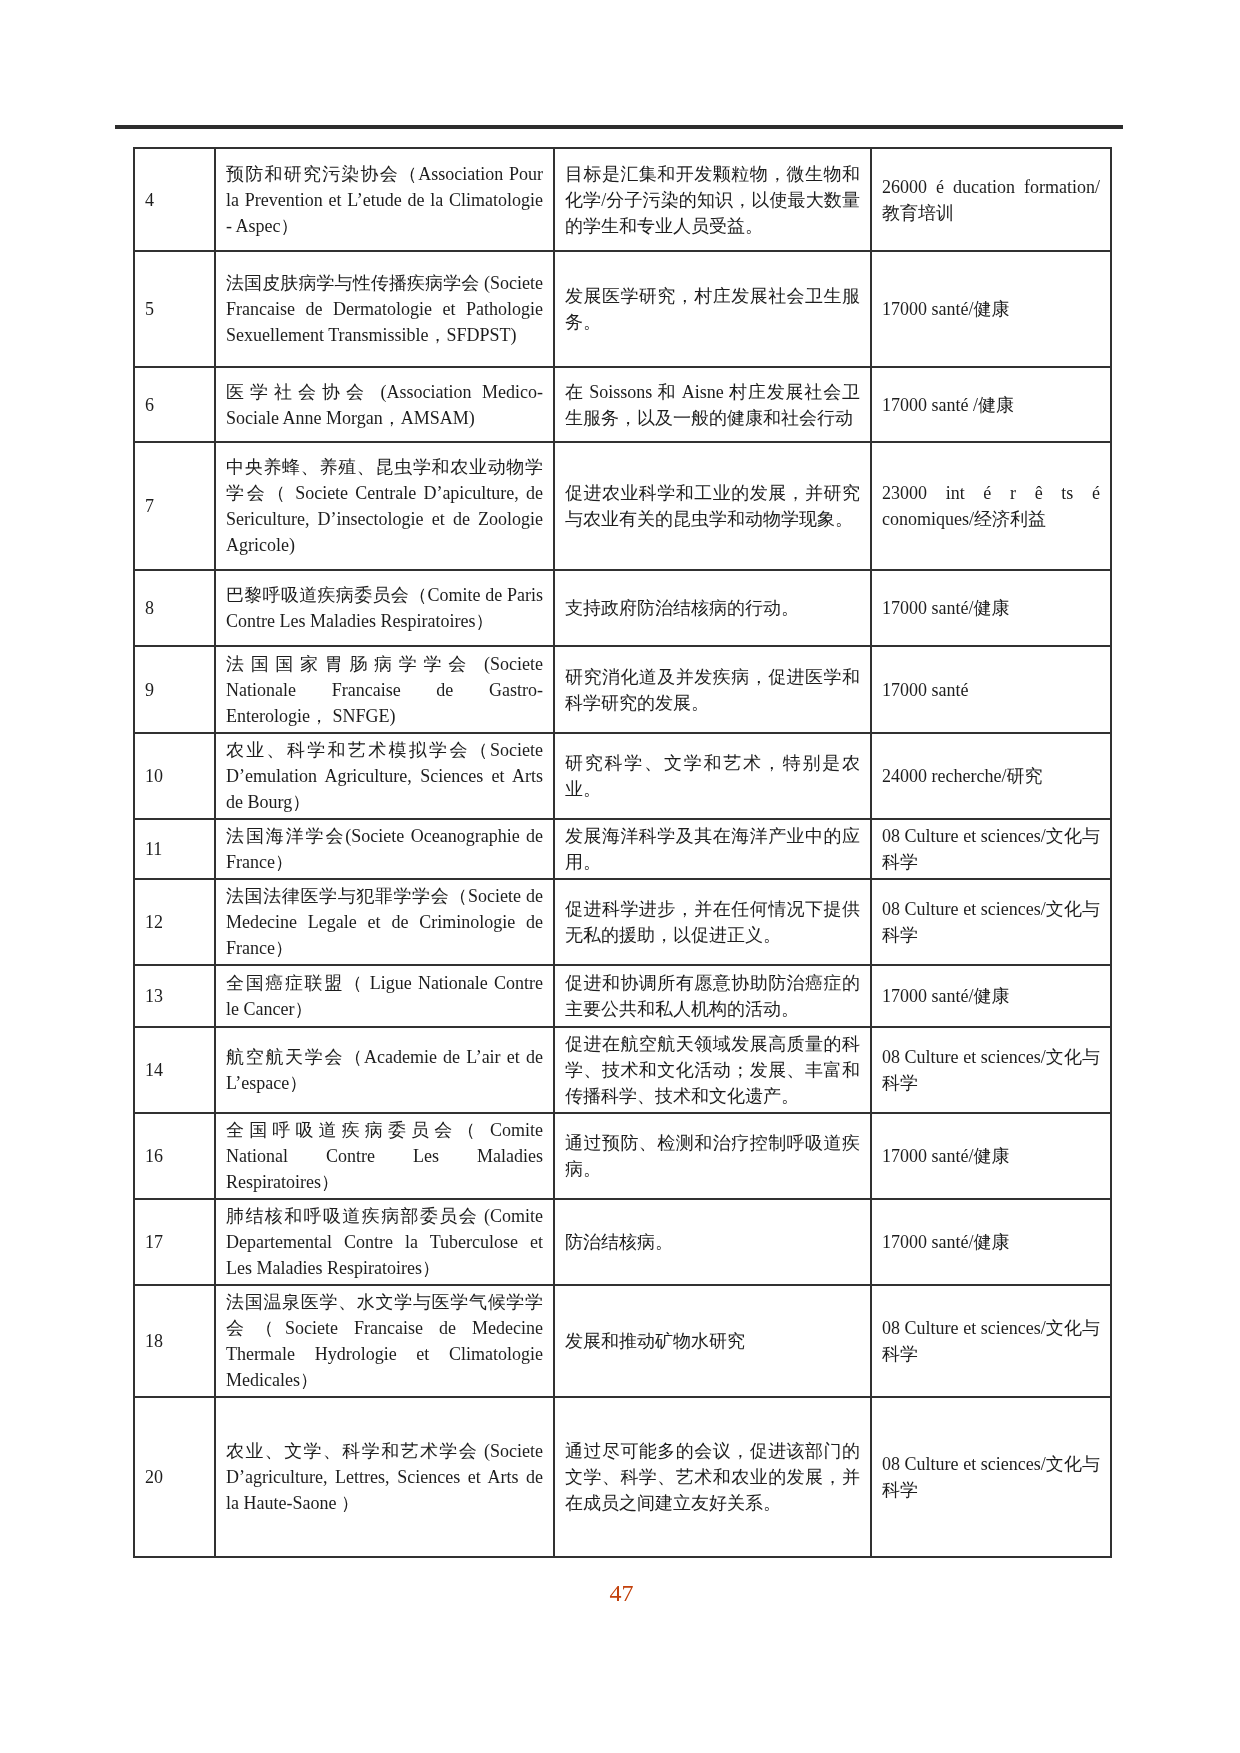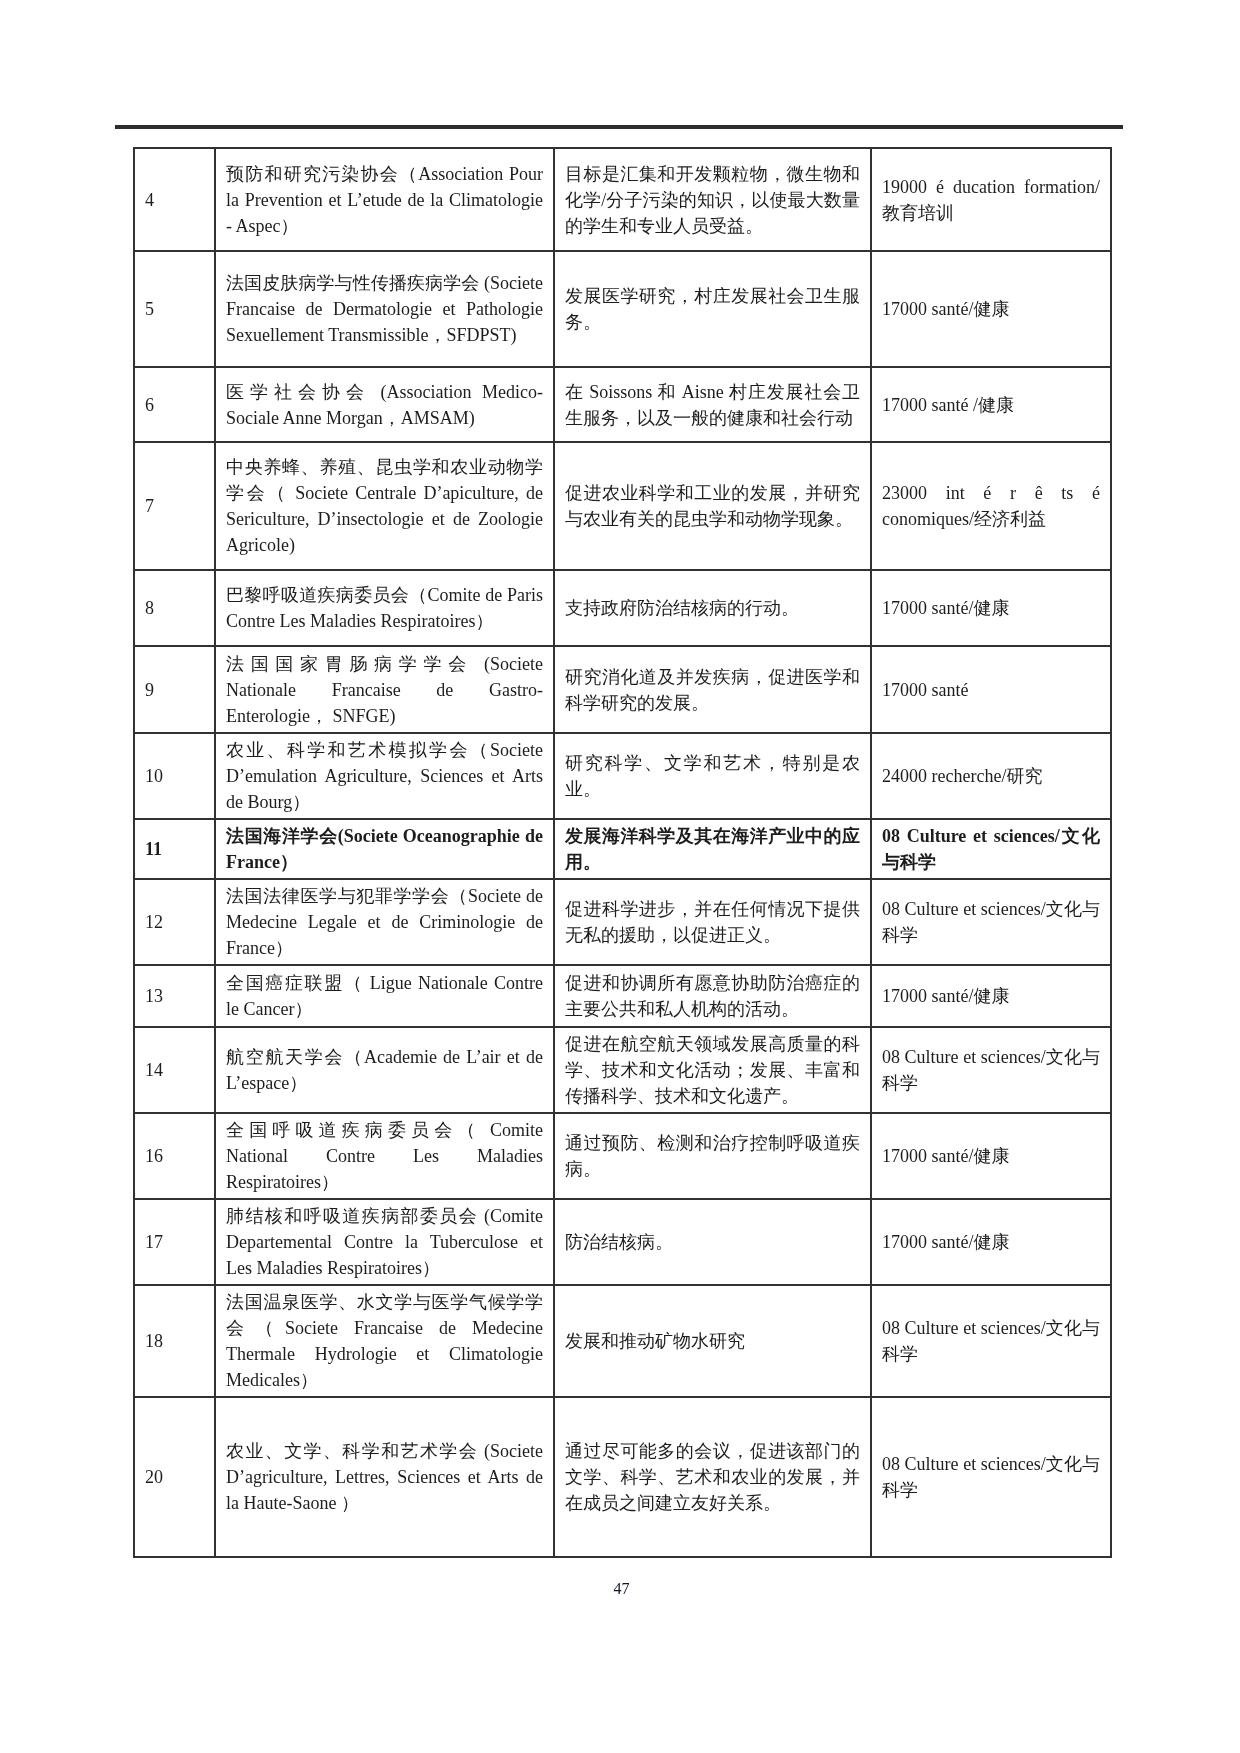--- a/index.html
+++ b/index.html
@@ -38,56 +38,56 @@
     padding:3px 4px;
   }
   
   .assoc tr:nth-child(1) {height:103px;}
   .assoc tr:nth-child(2) {height:116px;}
   .assoc tr:nth-child(3) {height:75px;}
   .assoc tr:nth-child(4) {height:128px;}
   .assoc tr:nth-child(5) {height:76px;}
   .assoc tr:nth-child(6) {height:87px;}
   .assoc tr:nth-child(7) {height:78px;}
-  .assoc tr:nth-child(8) {height:59px;font-weight:bold;}
+  .assoc tr:nth-child(8) {height:59px;}
   .assoc tr:nth-child(9) {height:86px;}
   .assoc tr:nth-child(10){height:62px;}
   .assoc tr:nth-child(11){height:73px;}
   .assoc tr:nth-child(12){height:59px;}
   .assoc tr:nth-child(13){height:86px;}
   .assoc tr:nth-child(14){height:88px;}
   .assoc tr:nth-child(15){height:160px;}
   .assoc tr:nth-child(16){height:86px;}
   .page-num{
     position:absolute;
     left:133px;top:1580px;
     width:977px;
     text-align:center;
-    font-size:16px;
-    color:#0f172a;
+    font-size:24px;
+    color:#c2410c;
   }
 </style>
 </head>
 <body>
 
 <div class="header-rule"></div>
 
 <table class="assoc">
   <colgroup>
     <col style="width:81px">
     <col style="width:339px">
     <col style="width:317px">
     <col style="width:240px">
   </colgroup>
   <tbody>
     <tr>
       <td class="no">4</td>
       <td>预防和研究污染协会（Association Pour la Prevention et L’etude de la Climatologie - Aspec）</td>
       <td>目标是汇集和开发颗粒物，微生物和化学/分子污染的知识，以使最大数量的学生和专业人员受益。</td>
-      <td>19000 é ducation formation/教育培训</td>
+      <td>26000 é ducation formation/教育培训</td>
     </tr>
     <tr>
       <td class="no">5</td>
       <td>法国皮肤病学与性传播疾病学会 (Societe Francaise de Dermatologie et Pathologie Sexuellement Transmissible，SFDPST)</td>
       <td>发展医学研究，村庄发展社会卫生服务。</td>
       <td>17000 santé/健康</td>
     </tr>
     <tr>
       <td class="no">6</td>
       <td>医学社会协会 (Association Medico-Sociale Anne Morgan，AMSAM)</td>

